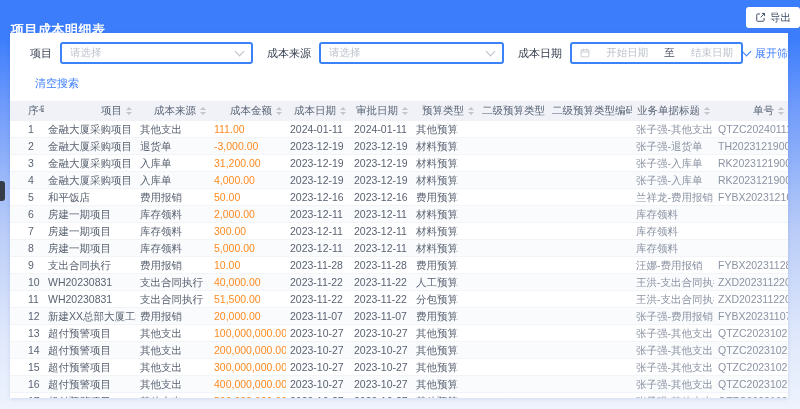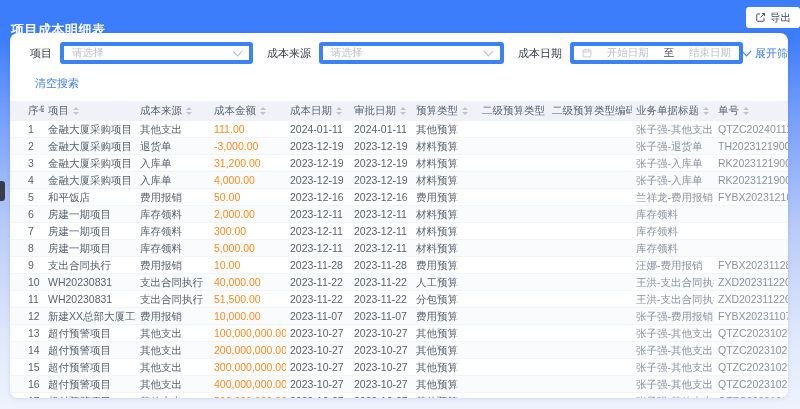--- a/index.html
+++ b/index.html
@@ -6,47 +6,47 @@
   body{
     width:800px;height:409px;overflow:hidden;position:relative;
     font-family:"Liberation Sans","DejaVu Sans",sans-serif;
     background:linear-gradient(180deg,#3c7dfc 0%,#3c7dfc 9%,#6f9bfb 26%,#b9ccf8 56%,#dfe8fb 82%,#eef3fd 100%);
   }
   .topbar{position:absolute;left:0;top:0;width:100%;height:33px;}
   .page-title{position:absolute;left:11px;top:21px;color:#fff;font-size:13px;font-weight:bold;letter-spacing:.5px;}
   .export-btn{position:absolute;right:0;top:7px;height:21px;padding:0 9px;background:#fff;border:none;
     border-radius:3px;font-size:10.5px;color:#3f4b66;display:flex;align-items:center;gap:4px;cursor:pointer;
     font-family:inherit;}
-  .card{position:absolute;left:10px;top:33px;width:778px;height:365px;background:#fff;border-radius:8px;
+  .card{position:absolute;left:10px;top:33px;width:778px;height:365px;background:#fff;border-radius:0;
     overflow:hidden;box-shadow:0 1px 4px rgba(30,60,140,.12);}
   
   .filter-row{display:flex;align-items:center;padding:8px 14px 0 20px;height:24px;font-size:11px;color:#333c4d;}
   .filter-item{display:flex;align-items:center;margin-right:14px;}
   .flabel{margin-right:8px;white-space:nowrap;}
-  .select,.daterange{height:22px;border:4px solid #3b82f6;border-radius:3px;display:flex;align-items:center;
+  .select,.daterange{height:22px;border:2px solid #3b82f6;border-radius:3px;display:flex;align-items:center;
     padding:0 8px;box-sizing:border-box;background:#fff;cursor:pointer;}
   .select{justify-content:space-between;}
   .sel-project{width:193px;}
   .sel-source{width:185px;}
   .daterange{width:173px;justify-content:space-between;}
   .placeholder{color:#bcc2cc;font-size:10.5px;}
   .chev{width:6px;height:6px;border-right:1px solid #b9bfc9;border-bottom:1px solid #b9bfc9;
     transform:rotate(45deg);margin-top:-3px;flex:none;}
   .sep{color:#4a5160;font-size:10.5px;}
   .expand-link{margin-left:auto;color:#3c7dfc;font-size:11px;display:flex;align-items:center;gap:5px;
     cursor:pointer;text-decoration:none;white-space:nowrap;}
   .chev-blue{width:6px;height:6px;border-right:1.5px solid #3c7dfc;border-bottom:1.5px solid #3c7dfc;
     transform:rotate(45deg);margin-top:-3px;flex:none;}
   .btn-row{display:flex;align-items:center;padding:7px 0 7px 12px;height:22px;}
   .search-btn{width:115px;height:22px;background:#3c7dfc;color:#fff;border:none;border-radius:3px;
     font-size:11px;cursor:pointer;font-family:inherit;}
   .clear-link{margin-left:13px;color:#3c7dfc;font-size:11px;cursor:pointer;text-decoration:none;}
   
   table{width:100%;border-collapse:collapse;table-layout:fixed;font-size:10.5px;}
-  thead th{background:#f0f2f7;color:#5b6576;font-weight:normal;text-align:left;height:20px;
+  thead th{background:#f0f2f7;color:#5b6576;font-weight:normal;text-align:right;height:20px;
     padding:0 4px;white-space:nowrap;overflow:hidden;}
   tbody td{color:#5a6372;padding:2.5px 4px;line-height:11px;height:11px;border-bottom:1px solid #f2f4f8;
     white-space:nowrap;overflow:hidden;}
   tbody tr:nth-child(even){background:#fafbfd;}
   th:first-child,td:first-child{padding-left:18px;}
   td.amount{color:#ff8a1f;font-weight:normal;}
   td.muted{color:#8b93a3;}
   .sort{display:inline-flex;flex-direction:column;margin-left:4px;vertical-align:middle;}
   .sort i{width:0;height:0;border:3px solid transparent;display:block;}
   .sort .up{border-bottom:3.5px solid #c0c4cc;margin-bottom:1.5px;}
@@ -301,21 +301,21 @@
           <td>分包预算</td>
           <td></td>
           <td></td>
           <td class="muted">王洪-支出合同执行</td>
           <td class="muted">ZXD20231122001</td>
         </tr>
         <tr>
           <td>12</td>
           <td>新建XX总部大厦工程二期</td>
           <td>费用报销</td>
-          <td class="amount">10,000.00</td>
+          <td class="amount">20,000.00</td>
           <td>2023-11-07</td>
           <td>2023-11-07</td>
           <td>费用预算</td>
           <td></td>
           <td></td>
           <td class="muted">张子强-费用报销</td>
           <td class="muted">FYBX20231107001</td>
         </tr>
         <tr>
           <td>13</td>

